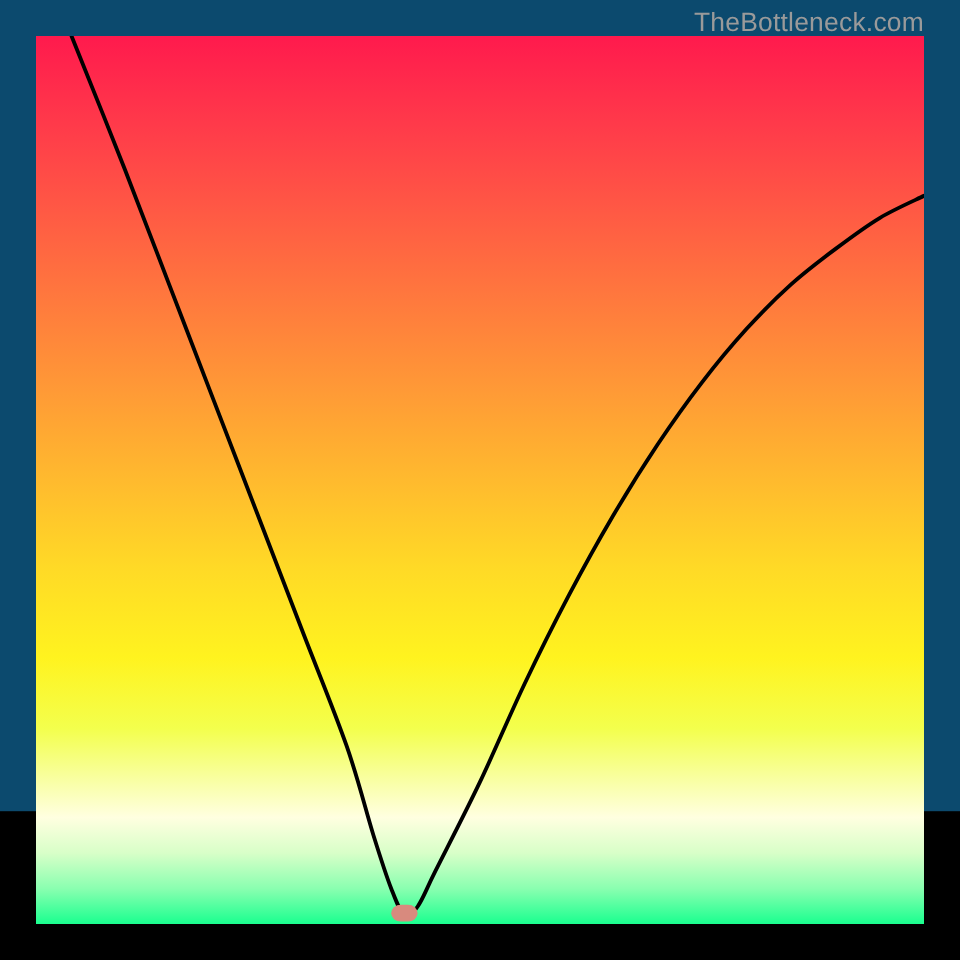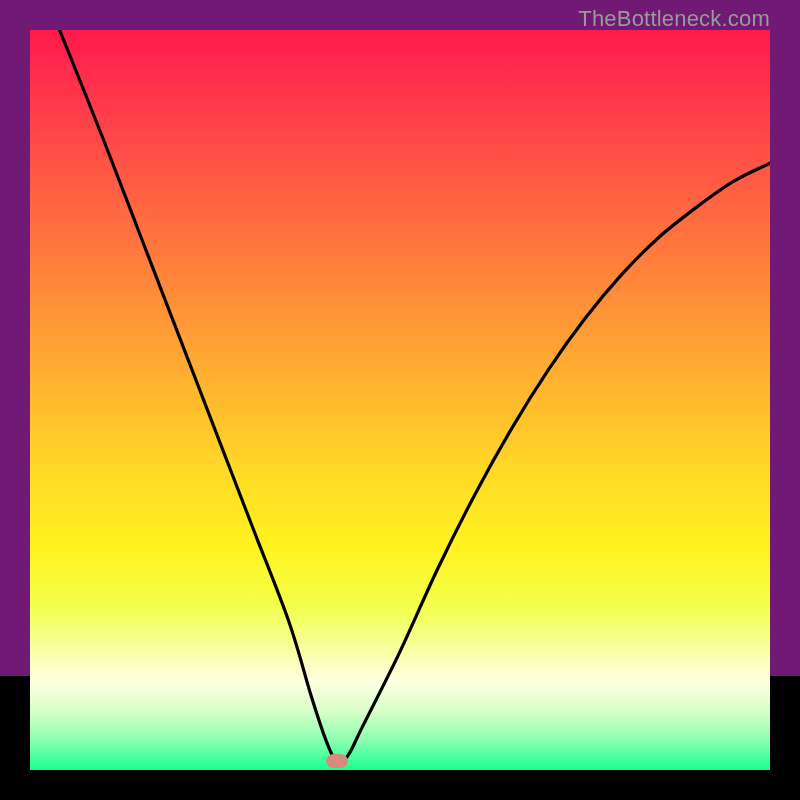--- a/index.html
+++ b/index.html
@@ -10,21 +10,21 @@
     background: #000;
     overflow: hidden;
     font-family: Arial, Helvetica, sans-serif;
   }
   .frame {
     position: absolute;
     left: 0;
     top: 0;
     width: 800px;
     height: 676px;
-    background: #701a75;
+    background: #0c4a6e;
   }
   .plot-area {
     position: absolute;
     left: 30px;
     top: 30px;
     width: 740px;
     height: 740px;
     background: linear-gradient(to bottom,
       #ff1a4d 0%,
       #ff3a4a 10%,

